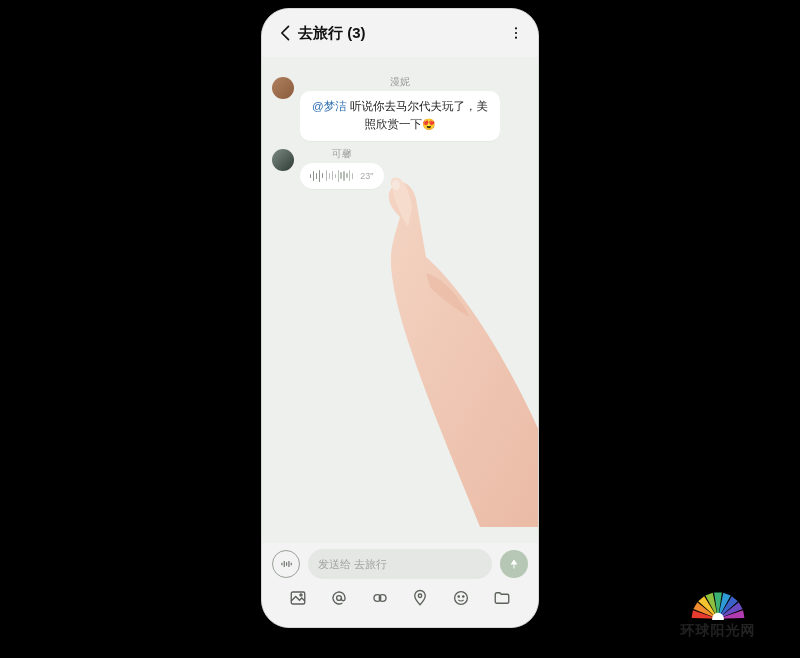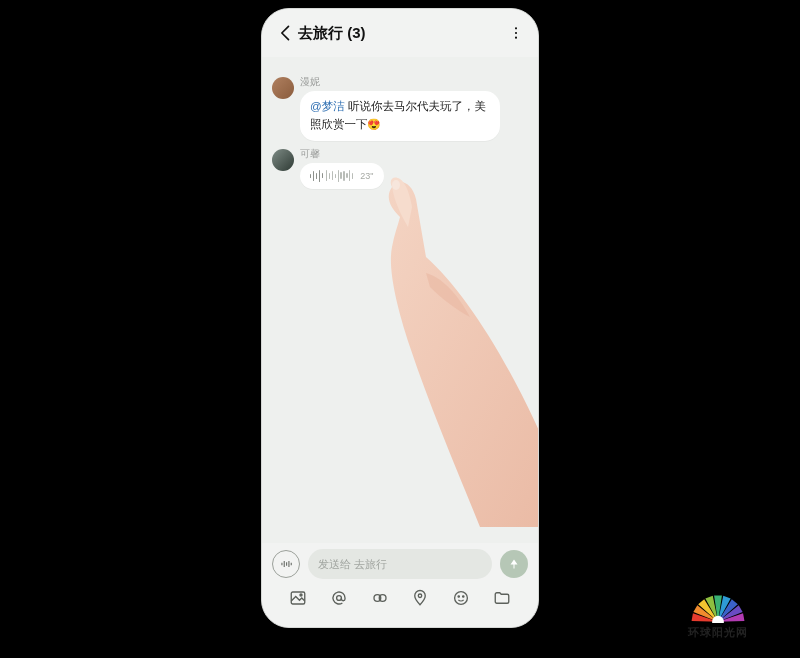--- a/index.html
+++ b/index.html
@@ -37,20 +37,21 @@
     color: #111;
     margin-left: 2px;
     flex: 1;
   }
   .more-icon { width: 16px; height: 16px; }
   .chat-area {
     padding: 18px 10px 0 10px;
     height: calc(100% - 48px - 84px);
     overflow: hidden;
     position: relative;
+    text-align: center;
   }
   .msg-row { display: flex; margin-bottom: 6px; }
   .avatar {
     width: 22px;
     height: 22px;
     border-radius: 50%;
     flex-shrink: 0;
     margin-top: 2px;
   }
   .avatar.av1 { background: linear-gradient(135deg,#b08060,#8a5c3c); }
@@ -60,21 +61,21 @@
     display:flex; align-items:center; justify-content:center;
   }
   .msg-col { margin-left: 6px; max-width: 200px; }
   .sender-name {
     font-size: 10px;
     color: #9a9c9a;
     margin-bottom: 2px;
   }
   .bubble {
     background: #fff;
-    border-radius: 15px;
+    border-radius: 10px;
     padding: 7px 10px;
     font-size: 11.5px;
     line-height: 1.55;
     color: #222;
     box-shadow: 0 1px 0 rgba(0,0,0,0.03);
   }
   .mention { color: #2f6fb2; }
   .emoji { font-size: 11px; }
   .voice-bubble {
     background: #fff;
@@ -164,21 +165,21 @@
     right: 32px;
     bottom: 18px;
     width: 100px;
     text-align: center;
   }
   .sun {
     width: 66px; height: 34px;
     margin: 0 auto 2px auto;
   }
   .watermark .txt {
-    font-size: 11px;
+    font-size: 14px;
     font-weight: 700;
     color: #222;
     letter-spacing: 1px;
   }
   svg { display: block; }
 </style>
 </head>
 <body>
 
 <div class="phone-frame">

